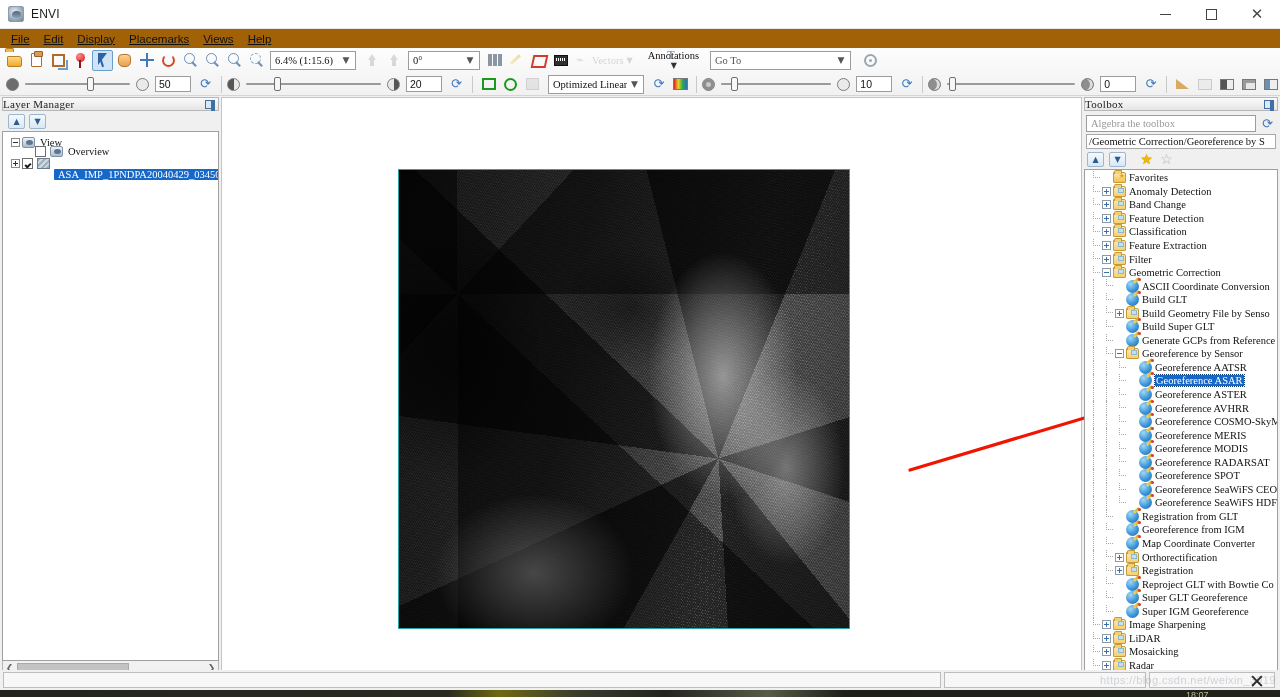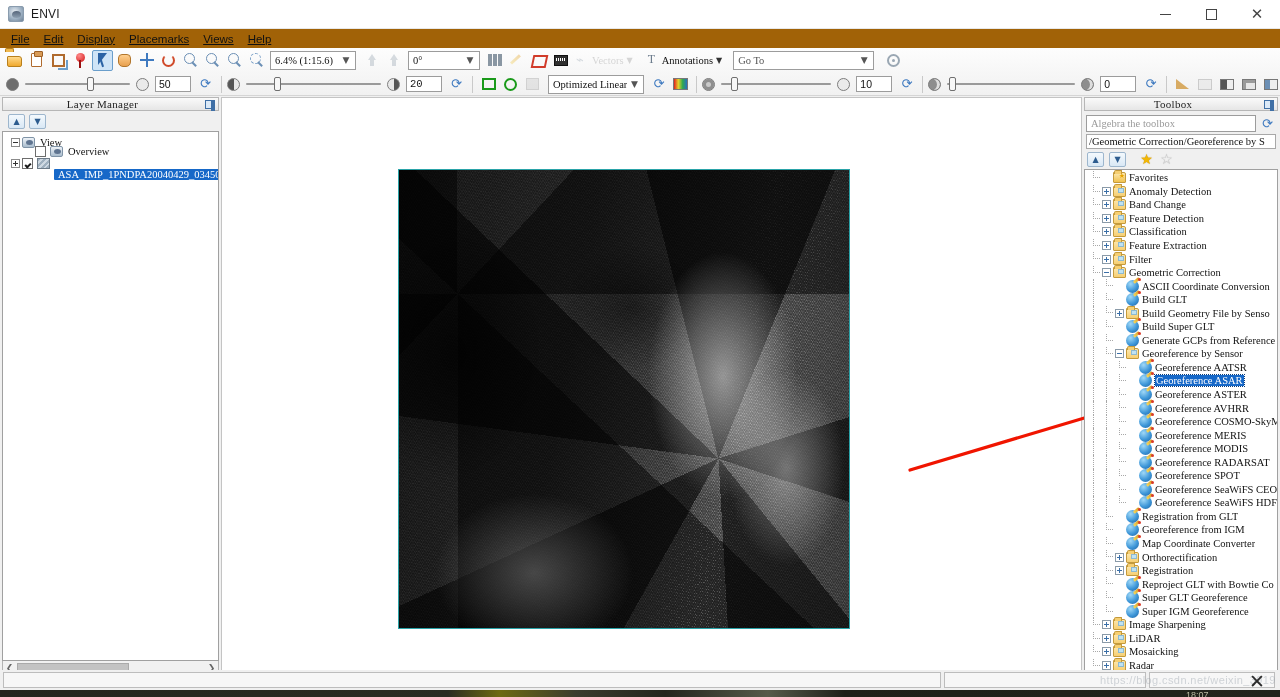--- a/index.html
+++ b/index.html
@@ -221,21 +221,21 @@
     width: 14px; text-align: center; color: #555; font-size: 9px;
     font-family: "DejaVu Sans", sans-serif;
   }
 
   
   .panel-header {
     height: 14px; background: linear-gradient(180deg,#fafafa,#e6e6e6);
     border: 1px solid #b6b6b6; display: flex; align-items: center;
     font-family: "Liberation Serif", serif; font-size: 11px; color: #222;
   }
-  .panel-header .ttl { flex: 1; text-align: center; letter-spacing: .3px; }
+  .panel-header .ttl { flex: 1; text-align: left; letter-spacing: .3px; }
   .panel-header .pin {
     width: 16px; display:flex; align-items:center; justify-content:center;
   }
   .pin-glyph {
     width: 10px; height: 9px; border: 1px solid #3f6fa5; background: #dbe9f7; position: relative;
   }
   .pin-glyph::after {
     content:""; position:absolute; right:-1px; top:-1px; width:4px; height:11px; background:#3f6fa5;
   }
 
@@ -574,21 +574,21 @@
       <div class="tb-btn">
           <span class="ic-bar"></span>
         </div>
 
       <div class="tb-btn disabled" style="width:auto;padding:0 3px;">
         <span class="ic-vec">⌁</span>
         <span style="font-family:'Liberation Serif',serif;font-size:10.5px;color:#9a9a9a;margin-left:2px;">Vectors</span>
         <span style="font-size:8px;color:#9a9a9a;margin-left:3px;font-family:'DejaVu Sans',sans-serif;">▼</span>
       </div>
 
-      <div class="tb-btn" style="width:auto;padding:0 3px;margin-left:4px;">
+      <div class="tb-btn" style="width:auto;padding:0 3px;margin-left:4px;flex-direction:column;">
         <span class="ic-ann"></span>
         <span style="font-family:'Liberation Serif',serif;font-size:10.5px;color:#111;margin-left:2px;">Annotations</span>
         <span style="font-size:8px;color:#333;margin-left:3px;font-family:'DejaVu Sans',sans-serif;">▼</span>
       </div>
 
       <div class="combo" style="width:141px;height:19px;margin-left:6px;color:#555;">
         <span class="cap" placeholder="Go To">Go To</span>
         <span class="caret">▼</span>
       </div>
 
@@ -612,21 +612,21 @@
 
       <div class="tb-sep"></div>
 
       <span class="circ halfb"></span>
       <div class="slider" style="width:135px;margin:0 5px;">
         <div class="track" style="width:135px;">
           <div class="thumb" style="left:28px;"></div>
         </div>
       </div>
       <span class="circ halfw"></span>
-      <div class="numbox" style="margin-left:5px;width:30px;font-family:Liberation Mono, monospace;">20</div>
+      <div class="numbox" style="margin-left:5px;width:30px;">20</div>
       <div class="tb-btn" style="margin-left:3px;">
           <span class="ic-refresh">⟳</span>
         </div>
 
       <div class="tb-sep"></div>
 
       <div class="tb-btn">
         <span style="width:14px;height:12px;border:2px solid #1a9a1a;position:relative;display:block;"></span>
       </div>
       <div class="tb-btn">

